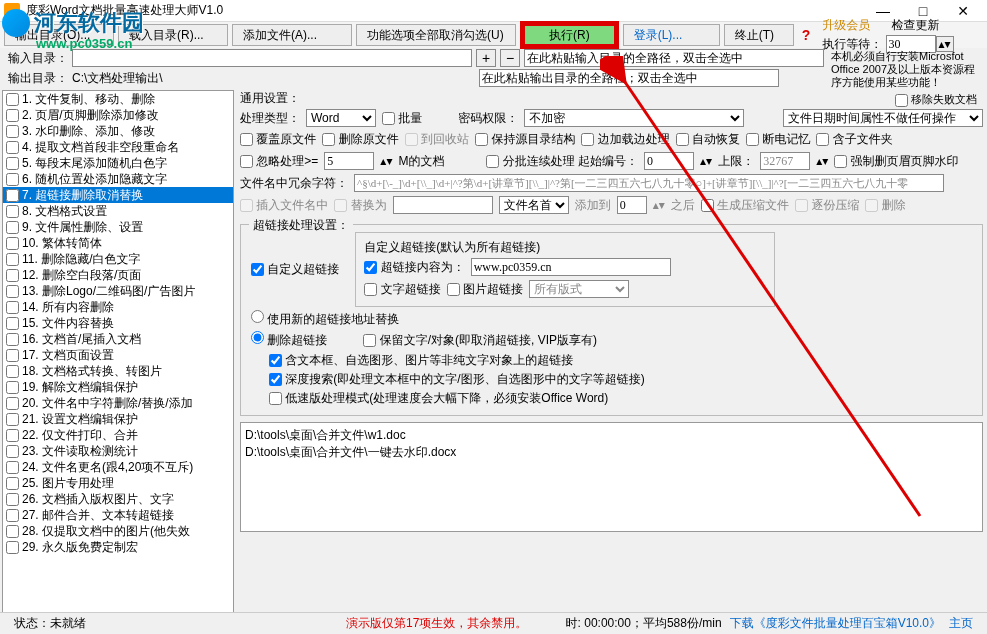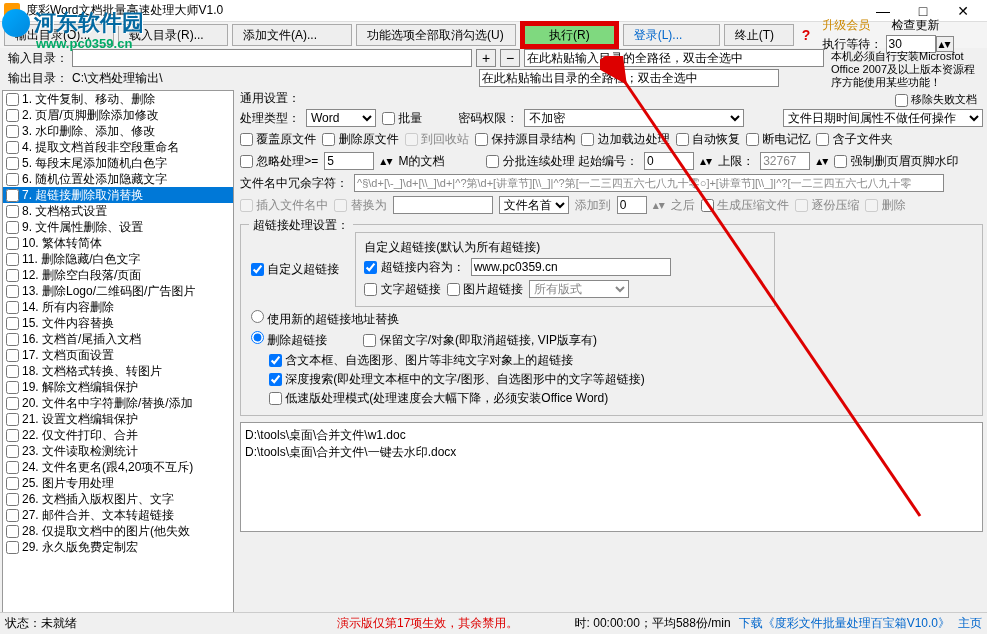--- a/index.html
+++ b/index.html
@@ -15,37 +15,37 @@
 .watermark .logo-text { font-size: 22px; font-weight: bold; color: #0369a1; margin-left: 4px; text-shadow: 1px 1px 0 #fff; }
 .watermark .url { color: #0a6; font-size: 13px; font-weight: bold; margin-left: 34px; margin-top: -2px; }
 .toolbar { height: 26px; display: flex; align-items: center; gap: 4px; padding: 2px 4px; background: #f4f4f4; }
 .btn { border: 1px solid #aaa; background: #eee; padding: 2px 10px; font-size: 12px; height: 22px; display: inline-flex; align-items: center; }
 .btn-exec { background: #7fd97f; border: 2px solid #d00; padding: 2px 24px; font-weight: normal; }
 .exec-box { border: 3px solid #d00; padding: 0; }
 .lbl-amber { color: #c80; }
 .lbl-blue { color: #06c; }
 .q-mark { color: #d00; font-weight: bold; font-size: 14px; margin: 0 4px; }
 .row { display: flex; align-items: center; gap: 4px; padding: 1px 8px; height: 20px; }
-.input-txt { border: 1px solid #888; background: #fff; height: 18px; font-size: 12px; padding: 0 2px; }
+.input-txt { border: 1px solid #888; background: #fff; height: 18px; font-size: 12px; padding: 0 2px; font-family: Liberation Serif, serif; }
 .sel { border: 1px solid #888; background: #fff; height: 18px; font-size: 12px; }
 .num { width: 50px; }
 .cb { vertical-align: middle; }
 .main { display: flex; height: 538px; }
 .side { width: 232px; border: 1px solid #999; background: #fff; overflow: hidden; margin: 2px; }
 .side-item { display: flex; align-items: center; padding: 1px 3px; height: 16px; font-size: 12px; white-space: nowrap; }
 .side-item.sel-row { background: #0078d7; color: #fff; }
 .side-item input { margin-right: 3px; }
 .content { flex: 1; padding: 2px 4px; display: flex; flex-direction: column; }
 .grp { border: 1px solid #bbb; margin: 2px 0; padding: 4px 6px 6px 6px; position: relative; }
 .grp-title { position: absolute; top: -8px; left: 8px; background: #f0f0f0; padding: 0 4px; font-size: 12px; }
 .subgrp { border: 1px solid #bbb; margin: 4px 0 4px 16px; padding: 6px 8px; }
 .radio-row { display: flex; align-items: center; gap: 6px; margin: 3px 0 3px 4px; }
 .cb-row { display: flex; align-items: center; gap: 6px; margin: 2px 0 2px 22px; font-size: 12px; }
 .log { border: 1px solid #999; background: #fff; height: 110px; padding: 4px; font-family: SimSun, monospace; font-size: 12px; margin-top: 4px; }
-.status { position: absolute; bottom: 0; left: 0; right: 0; height: 22px; background: #f0f0f0; border-top: 1px solid #ccc; display: flex; align-items: center; padding: 0 5px; font-size: 12px; }
+.status { position: absolute; bottom: 0; left: 0; right: 0; height: 22px; background: #f0f0f0; border-top: 1px solid #ccc; display: flex; align-items: center; padding: 0 14px; font-size: 12px; }
 .status .demo { color: #d00; margin-left: 260px; }
 .status .right { margin-left: auto; display: flex; gap: 8px; align-items: center; }
 .arrow-svg { position: absolute; top: 56px; left: 600px; z-index: 50; pointer-events: none; }
 .inline-row { display: flex; align-items: center; gap: 6px; flex-wrap: wrap; margin: 2px 0; }
 .gray { color: #888; }
 .small-btn { border: 1px solid #888; background: #eee; width: 20px; height: 18px; font-size: 14px; line-height: 14px; text-align: center; }
 </style>
 </head>
 <body>
 

